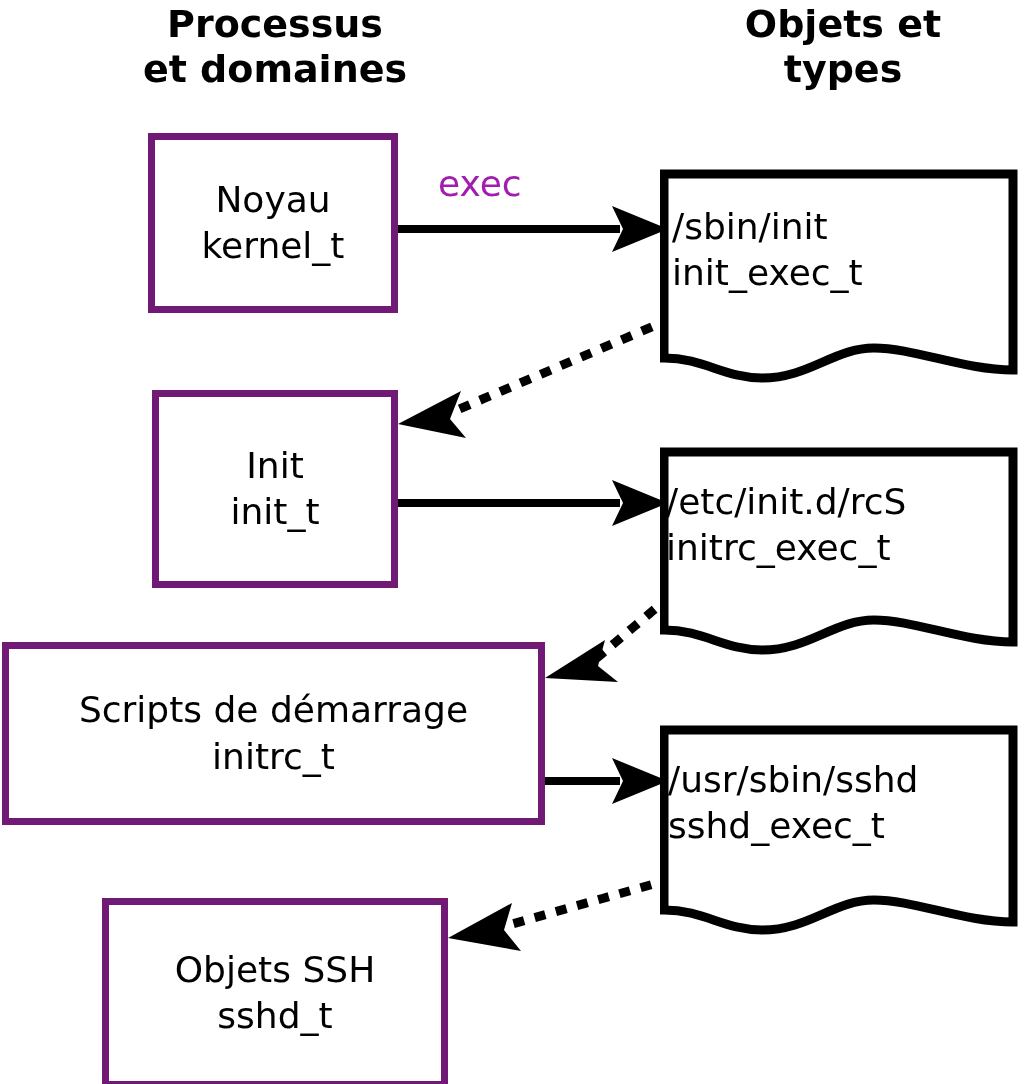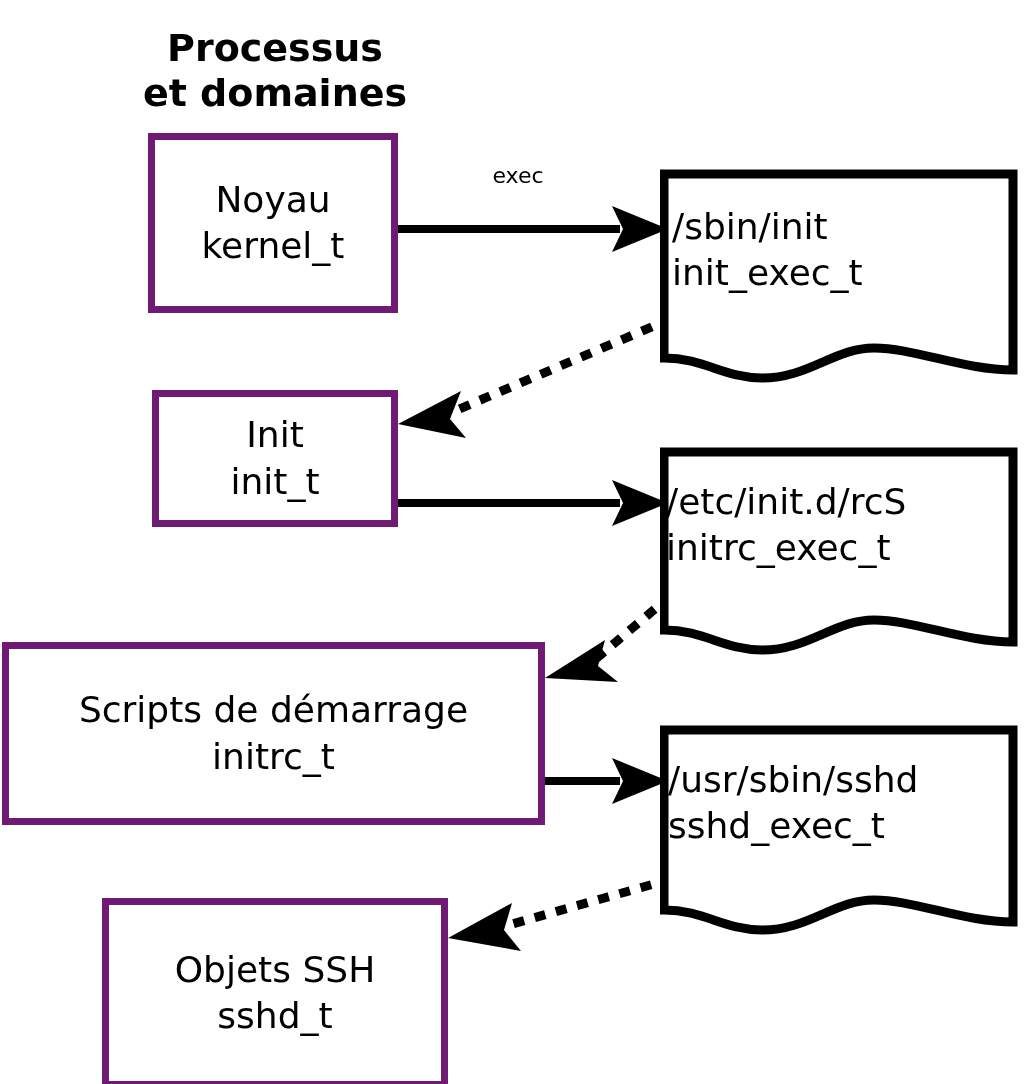--- a/index.html
+++ b/index.html
@@ -17,21 +17,21 @@
   }
   .col-header {
     position: absolute;
     text-align: center;
     font-weight: bold;
     font-size: 38px;
     line-height: 1.18;
     color: #000000;
     white-space: pre-line;
   }
-  #header-left  { left: 115px; top: 2px;  width: 320px; margin-top: 24px; }
+  #header-left  { left: 115px; top: 2px;  width: 320px; }
   #header-right { left: 683px; top: 2px;  width: 320px; }
 
   svg#wires {
     position: absolute;
     left: 0; top: 0;
     width: 1024px;
     height: 1084px;
   }
 
   .proc-box {
@@ -57,33 +57,35 @@
   .doc-label {
     position: absolute;
     font-size: 36px;
     line-height: 1.28;
     color: #000000;
     white-space: pre-line;
   }
 
   .edge-label {
     position: absolute;
-    font-size: 22px;
-    color: #000000;
-    text-align: center;
+    font-size: 36px;
+    color: #a21caf;
+    text-align: left;
   }
 </style>
 </head>
 <body>
 
 <div id="canvas">
 
   <div class="col-header" id="header-left">Processus
 et domaines</div>
 
+  <div class="col-header" id="header-right">Objets et
+types</div>
 
   <svg id="wires" viewBox="0 0 1024 1084" xmlns="http://www.w3.org/2000/svg">
 
     <g>
       <line x1="398" y1="229" x2="620" y2="229" stroke="#000000" stroke-width="8"></line>
       <polygon points="612,206 668,229 612,252 623,229" fill="#000000"></polygon>
     </g>
 
     <g>
       <line x1="668" y1="320" x2="450" y2="413" stroke="#000000" stroke-width="9" stroke-dasharray="2 20" stroke-linecap="square"></line>
@@ -109,21 +111,21 @@
       <line x1="668" y1="880" x2="505" y2="926" stroke="#000000" stroke-width="9" stroke-dasharray="2 20" stroke-linecap="square"></line>
       <polygon points="448,938 512,903 504,930 521,951" fill="#000000"></polygon>
     </g>
   </svg>
 
   <div class="proc-box" style="left:148px; top:133px; width:250px; height:180px;">
     <span class="proc-label">Noyau
 kernel_t</span>
   </div>
 
-  <div class="proc-box" style="left:152px; top:390px; width:246px; height:137px;">
+  <div class="proc-box" style="left:152px; top:390px; width:246px; height:198px;">
     <span class="proc-label">Init
 init_t</span>
   </div>
 
   <div class="proc-box" style="left:2px; top:642px; width:543px; height:183px;align-items:center;">
     <span class="proc-label">Scripts de démarrage
 initrc_t</span>
   </div>
 
   <div class="proc-box" style="left:102px; top:898px; width:346px; height:190px;">

